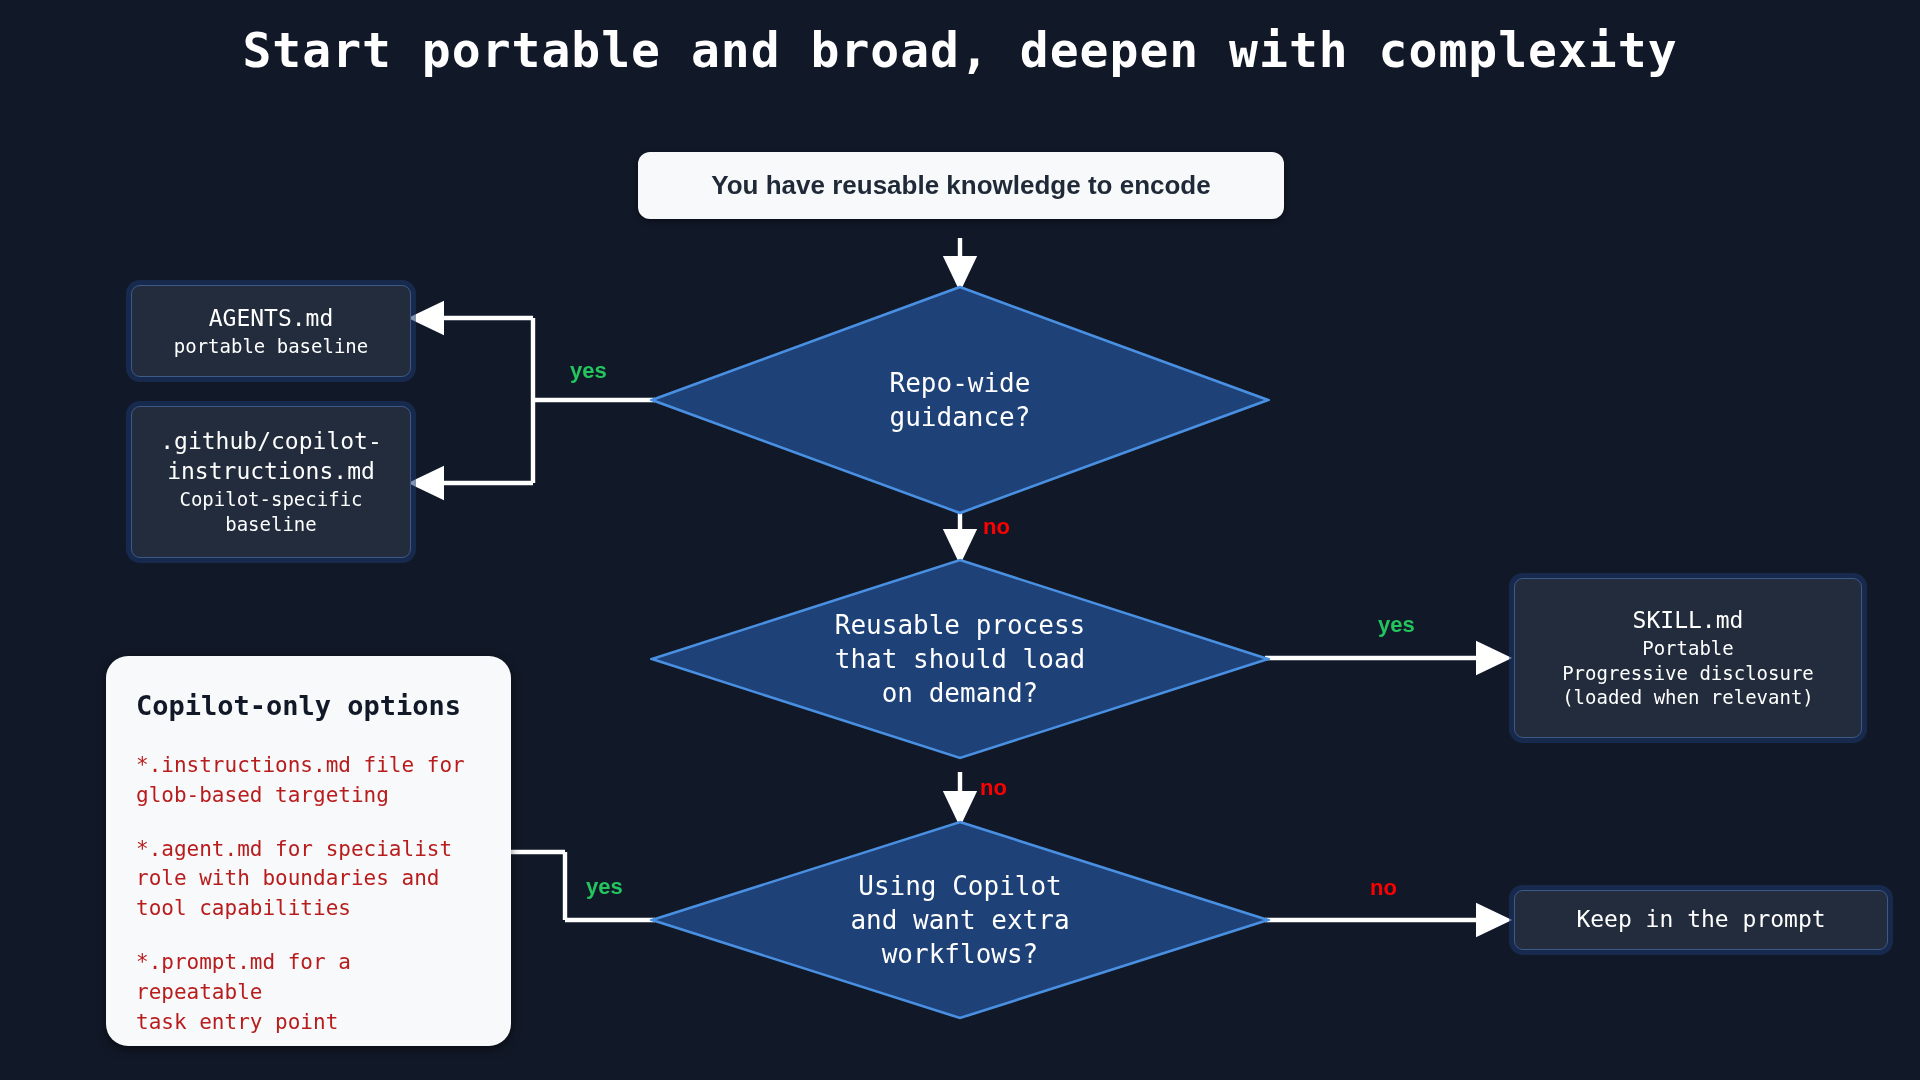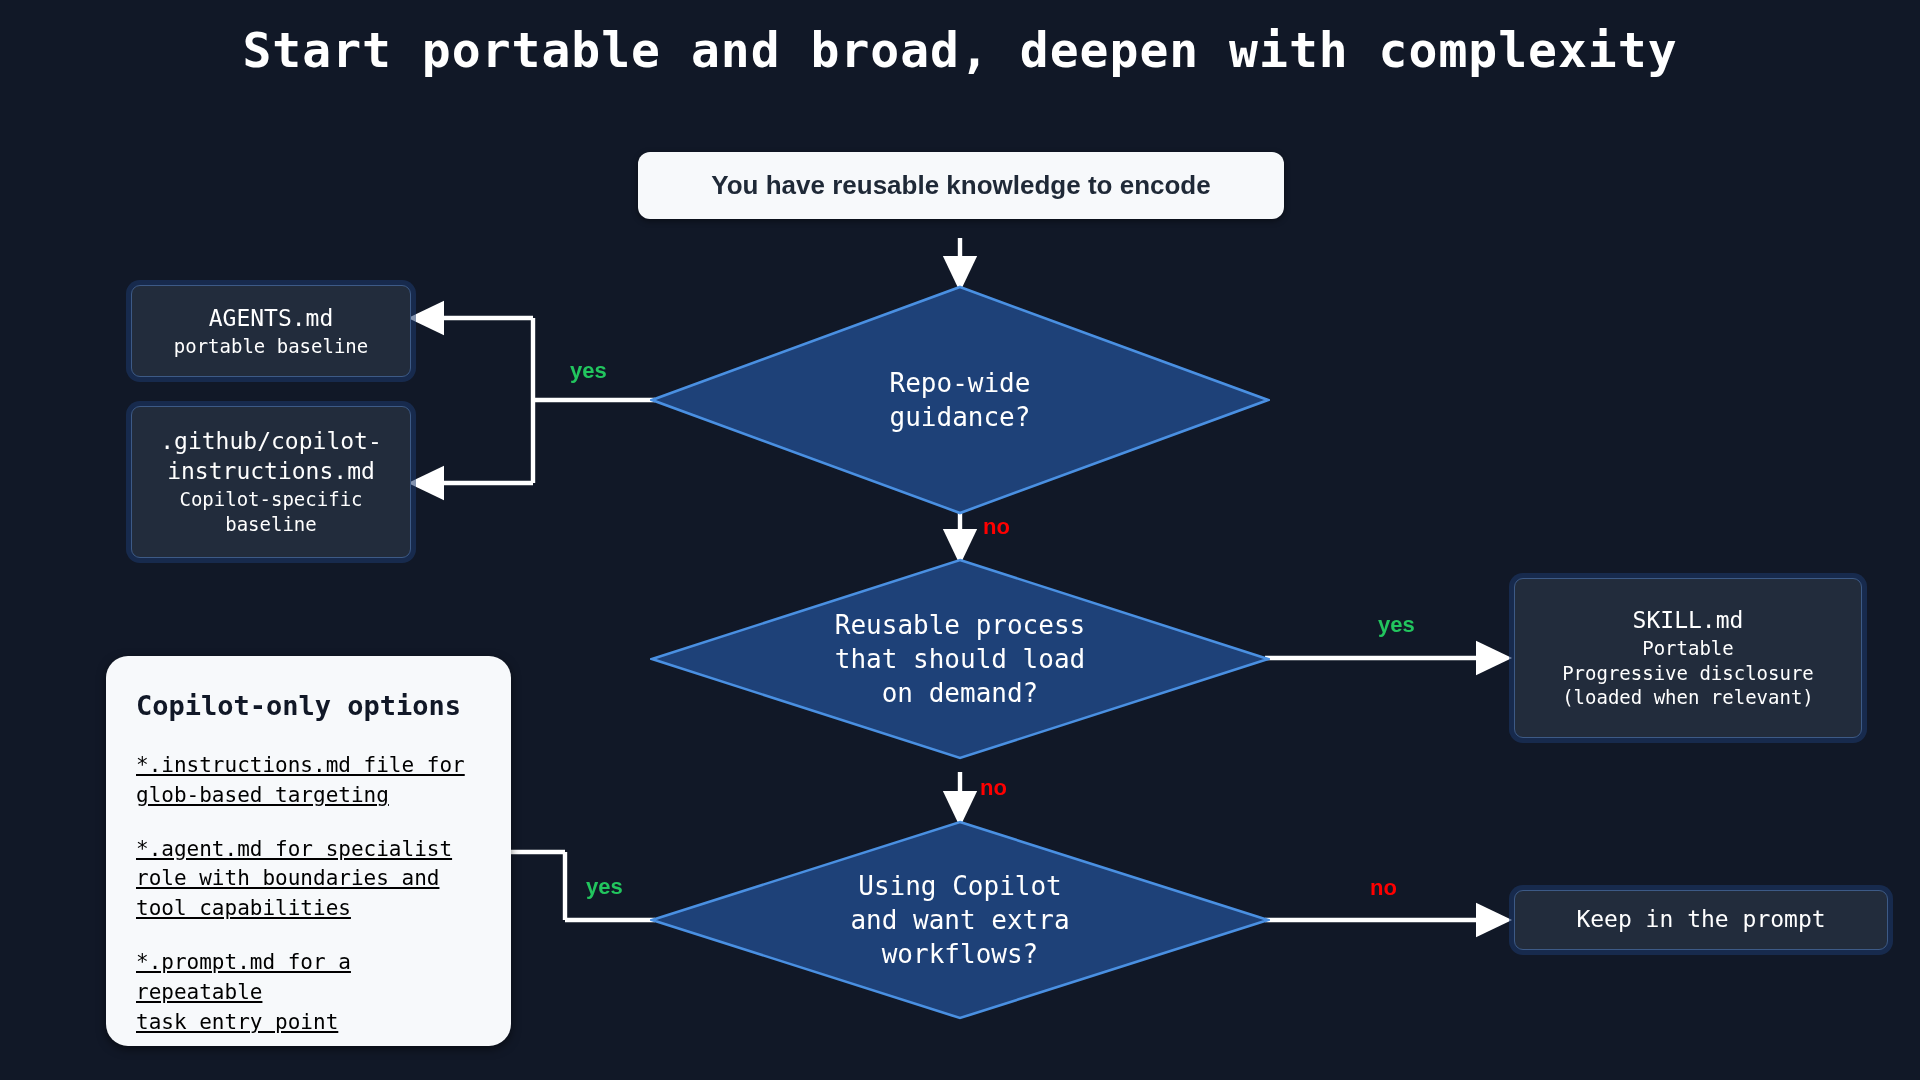--- a/index.html
+++ b/index.html
@@ -65,21 +65,21 @@
     color:#111827;
   }
   .card h3{
     margin:0 0 30px 0;
     font-family:"DejaVu Sans Mono", monospace;
     font-weight:bold;font-size:27px;color:#111827;
   }
   .card p{
     margin:0 0 24px 0;
     font-family:"DejaVu Sans Mono", monospace;
-    font-size:21px;line-height:1.42;color:#000000;text-decoration:underline;
+    font-size:21px;line-height:1.42;color:#b91c1c;
   }
   .card p:last-child{margin-bottom:0;}
 
   .edge-label{
     position:absolute;
     font-family:"Liberation Sans", sans-serif;
     font-weight:bold;font-size:22px;
     white-space:nowrap;
   }
   .lab-yes{color:#22c55e;}

